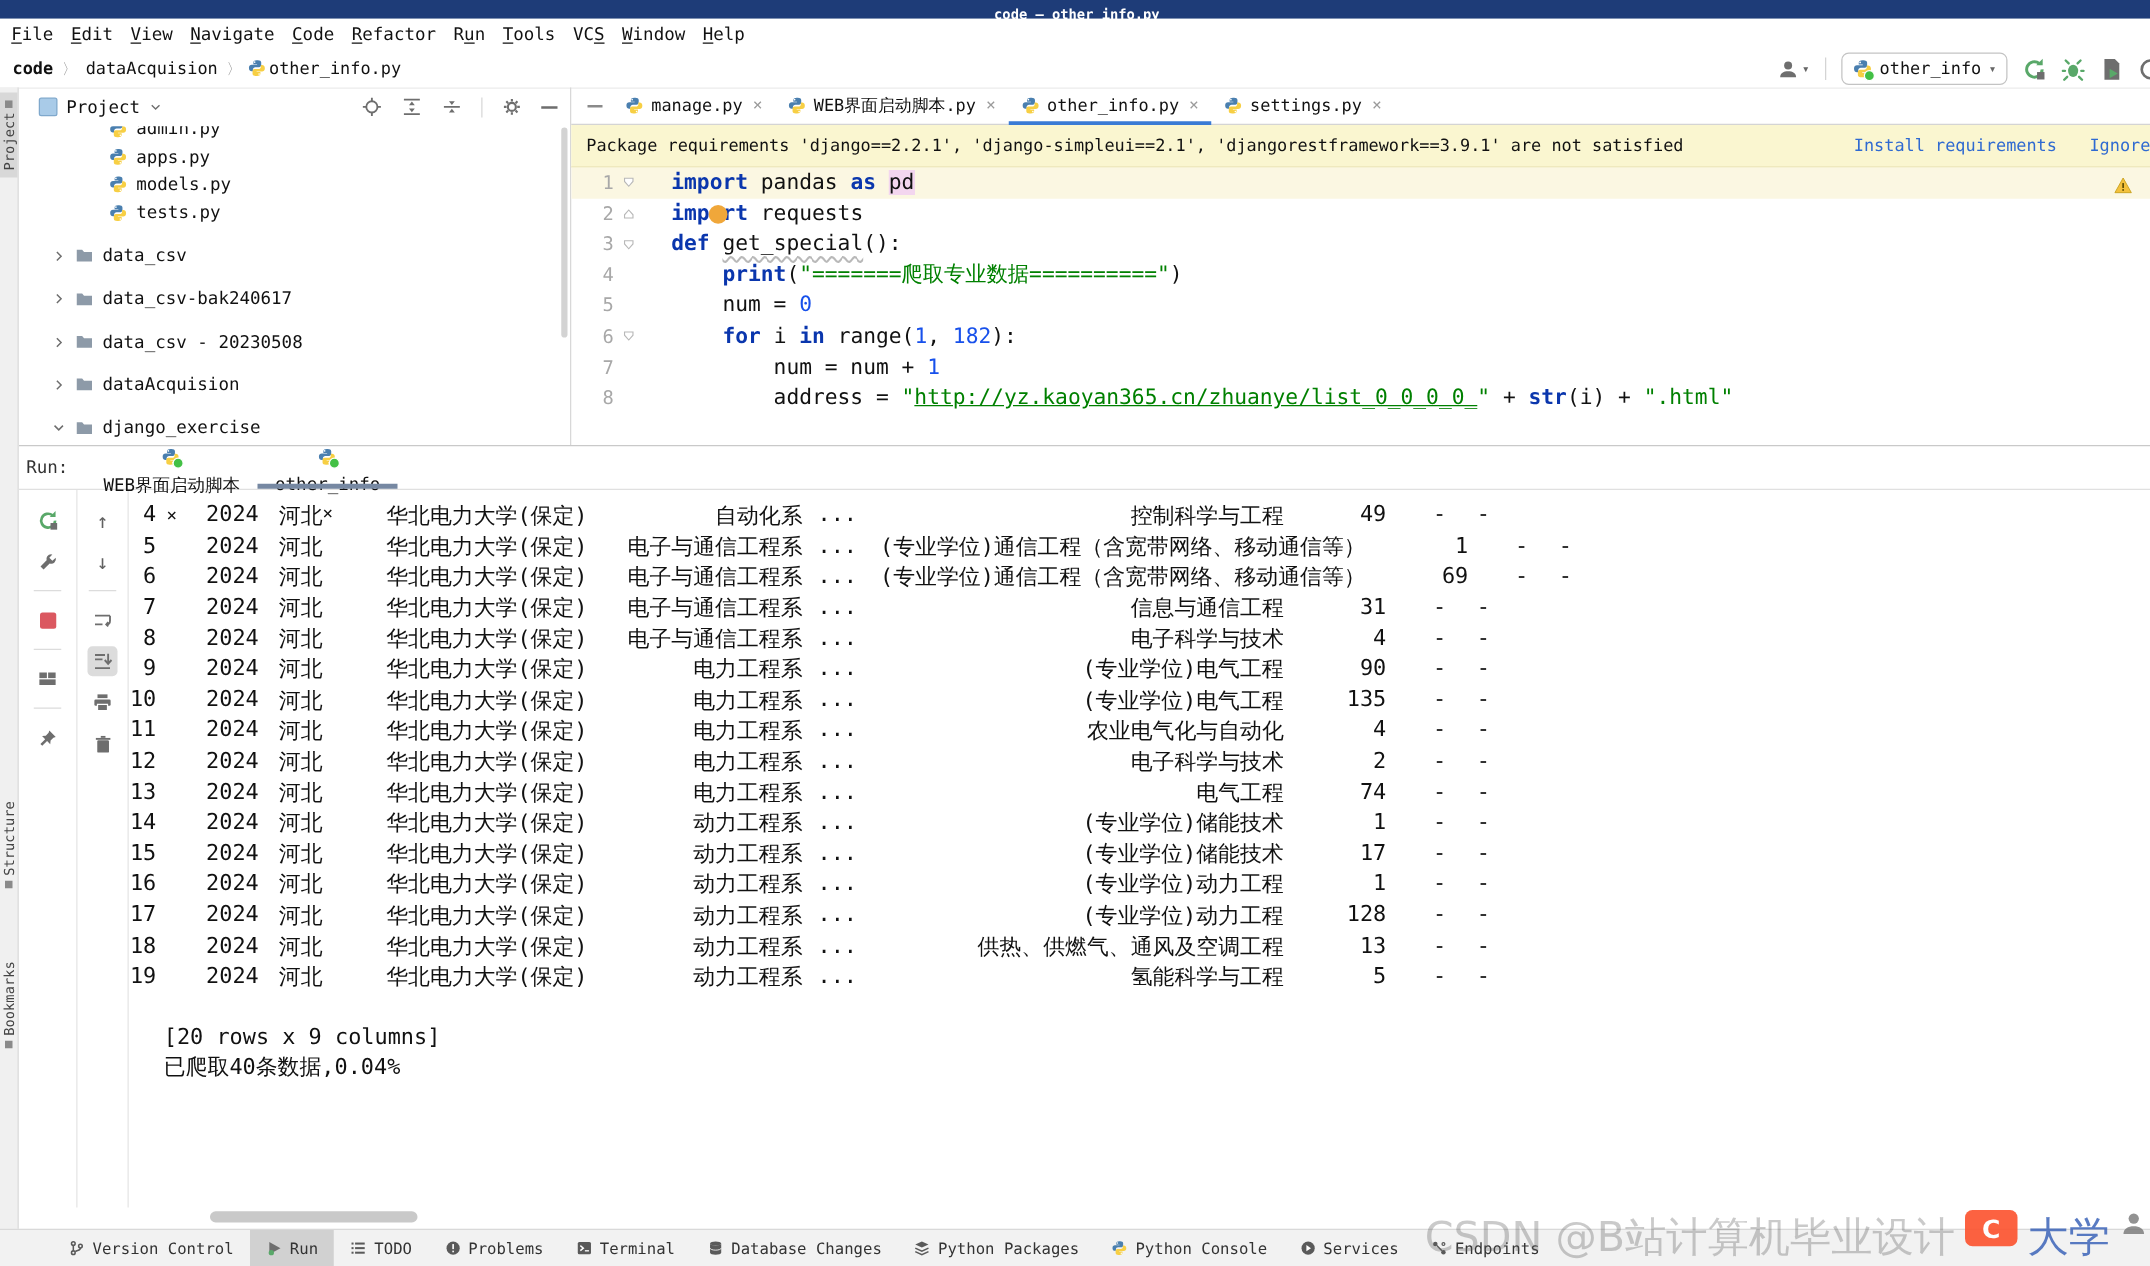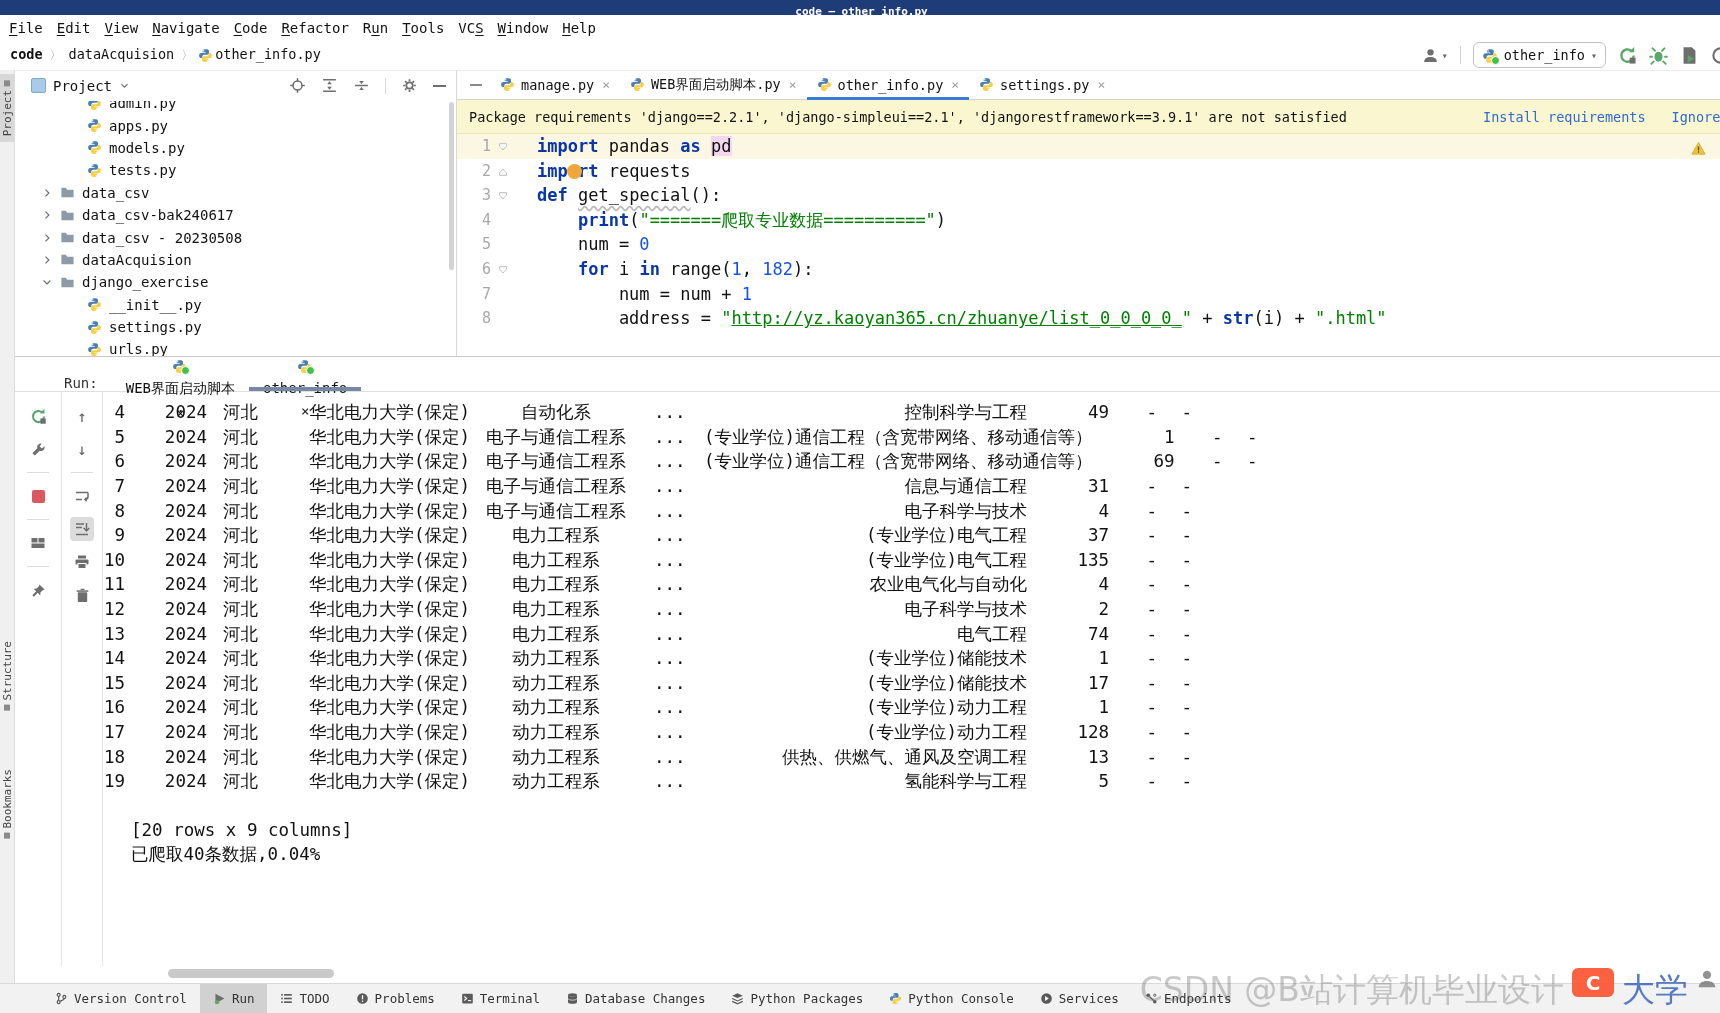--- a/index.html
+++ b/index.html
@@ -39,21 +39,21 @@
   .top-row{height:286px;display:flex;min-height:0;}
   
   .project{width:441px;flex:none;display:flex;flex-direction:column;position:relative;}
   .project-header{height:31px;display:flex;align-items:center;gap:7px;padding-left:16px;font-size:14px;}
   .pp-icon{width:13px;height:13px;background:#a9cbe8;border:1px solid #7fa8cc;border-radius:2px;}
   .ph-icons{margin-left:auto;display:flex;align-items:center;gap:15px;padding-right:10px;}
   .ph-sep{width:1px;height:16px;background:#d8d8d8;}
   .tree{flex:1;overflow:hidden;font-size:14px;position:relative;}
   .tree-row{height:22.4px;display:flex;align-items:center;gap:7px;white-space:nowrap;}
   .tree-row.clip{margin-top:-9px;}
-  .ind1{padding-left:26px;} .ind2{padding-left:72px;}
+  .ind1{padding-left:26px;margin-top:12px;} .ind2{padding-left:72px;}
   .proj-scroll{position:absolute;right:2px;top:32px;width:5px;height:168px;background:#d3d3d3;border-radius:3px;}
   
   .editor{flex:1;display:flex;flex-direction:column;border-left:1px solid #d8d8d8;min-width:0;}
   .tabs{height:29px;display:flex;align-items:center;border-bottom:1px solid #d4d4d4;font-size:13.5px;padding-left:5px;}
   .hide-dash{width:12px;height:2px;background:#8a8a8a;margin:0 8px;}
   .tab{display:flex;align-items:center;gap:6px;padding:0 10px;height:100%;position:relative;white-space:nowrap;}
   .tab.active::after{content:"";position:absolute;left:0;right:0;bottom:-1px;height:3px;background:#3a7bd5;}
   .tab .close{color:#9b9b9b;font-size:13px;margin-left:2px;}
   .banner{height:33px;background:#faf6d0;border-bottom:1px solid #ece5b8;display:flex;align-items:center;
           padding:0 12px;font-size:13.5px;white-space:nowrap;overflow:visible;}
@@ -68,37 +68,37 @@
   .tok-kw{color:#0a36ad;font-weight:600;}
   .tok-s{color:#008000;}
   .tok-u{color:#008000;text-decoration:underline;}
   .tok-num{color:#1750eb;}
   .tok-fn{text-decoration:underline wavy #b9b9b9;text-underline-offset:4px;}
   .tok-mark{background:#f3d6ef;}
   .odot{position:absolute;left:110px;top:30px;width:15px;height:15px;border-radius:50%;background:#f0a73a;z-index:2;}
   .warn{position:absolute;right:14px;top:7px;}
   
   .runpanel{flex:1;display:flex;flex-direction:column;border-top:1px solid #c9c9c9;min-height:0;}
-  .runheader{height:34px;display:flex;align-items:flex-end;font-size:14px;border-bottom:1px solid #e0e0e0;padding-left:43px;}
+  .runheader{height:34px;display:flex;align-items:center;font-size:14px;border-bottom:1px solid #e0e0e0;}
   .run-label{padding:0 14px 0 6px;color:#333;}
   .runtab{display:flex;align-items:center;gap:7px;padding:0 14px;height:100%;position:relative;white-space:nowrap;flex-direction:column;}
   .runtab.active::after{content:"";position:absolute;left:0;right:0;bottom:0;height:4px;background:#7688a2;}
   .runbody{flex:1;display:flex;min-height:0;}
   .rt-col{flex:none;display:flex;flex-direction:column;align-items:center;padding-top:12px;gap:9px;}
   .rt-col1{width:46px;border-right:1px solid #e5e5e5;}
   .rt-col2{width:40px;border-right:1px solid #e5e5e5;}
   .rt-ic{width:24px;height:24px;display:flex;align-items:center;justify-content:center;color:#616161;
          font-size:16px;border-radius:4px;}
   .rt-ic.selected{background:#dcdcdc;}
   .rt-sep{width:22px;height:1px;background:#dcdcdc;margin:2px 0;}
   .stopsq{width:13px;height:13px;background:#db5860;border-radius:2px;}
   .console{flex:1;padding-top:8px;font-size:17.5px;overflow:hidden;}
   .crow{display:flex;height:24.6px;align-items:center;white-space:pre;}
   .cc{flex:none;text-align:right;}
-  .c0{width:22px;}.c1{width:82px;}.c2{width:51px;}.c3{width:212px;}.c4{width:172px;text-align:center;}
+  .c0{width:22px;}.c1{width:82px;}.c2{width:51px;}.c3{width:212px;}.c4{width:172px;}
   .c5{width:50px;text-align:left;padding-left:12px;}
   .c6{min-width:323px;text-align:right;}.c7{min-width:82px;}.c8{min-width:48px;}.c9{min-width:35px;}
   .cfoot{padding-left:8px;line-height:24.6px;white-space:pre;margin-left:20px;}
   .cfoot-wrap{margin-top:24px;}
   .hscroll{height:18px;position:relative;flex:none;}
   .hthumb{position:absolute;left:153px;top:3px;width:166px;height:9px;background:#c9c9c9;border-radius:5px;}
   
   .statusbar{position:absolute;left:0;right:0;bottom:0;height:29px;background:#f2f2f2;border-top:1px solid #d9d9d9;
              display:flex;align-items:center;padding-left:42px;font-size:12.5px;color:#333;}
   .sb-item{display:flex;align-items:center;gap:6px;padding:0 13px;height:100%;}
@@ -594,21 +594,21 @@
                 <use href="#sym-trash"></use>
               </svg>
             </span>
           </div>
         <div class="console" id="console">
             <div class="crow"><span class="cc c0">4</span><span class="cc c1">2024</span><span class="cc c2">河北</span><span class="cc c3">华北电力大学(保定)</span><span class="cc c4">自动化系</span><span class="cc c5">...</span><span class="cc c6">控制科学与工程</span><span class="cc c7">49</span><span class="cc c8">-</span><span class="cc c9">-</span></div>
             <div class="crow"><span class="cc c0">5</span><span class="cc c1">2024</span><span class="cc c2">河北</span><span class="cc c3">华北电力大学(保定)</span><span class="cc c4">电子与通信工程系</span><span class="cc c5">...</span><span class="cc c6">(专业学位)通信工程（含宽带网络、移动通信等）</span><span class="cc c7">1</span><span class="cc c8">-</span><span class="cc c9">-</span></div>
             <div class="crow"><span class="cc c0">6</span><span class="cc c1">2024</span><span class="cc c2">河北</span><span class="cc c3">华北电力大学(保定)</span><span class="cc c4">电子与通信工程系</span><span class="cc c5">...</span><span class="cc c6">(专业学位)通信工程（含宽带网络、移动通信等）</span><span class="cc c7">69</span><span class="cc c8">-</span><span class="cc c9">-</span></div>
             <div class="crow"><span class="cc c0">7</span><span class="cc c1">2024</span><span class="cc c2">河北</span><span class="cc c3">华北电力大学(保定)</span><span class="cc c4">电子与通信工程系</span><span class="cc c5">...</span><span class="cc c6">信息与通信工程</span><span class="cc c7">31</span><span class="cc c8">-</span><span class="cc c9">-</span></div>
             <div class="crow"><span class="cc c0">8</span><span class="cc c1">2024</span><span class="cc c2">河北</span><span class="cc c3">华北电力大学(保定)</span><span class="cc c4">电子与通信工程系</span><span class="cc c5">...</span><span class="cc c6">电子科学与技术</span><span class="cc c7">4</span><span class="cc c8">-</span><span class="cc c9">-</span></div>
-            <div class="crow"><span class="cc c0">9</span><span class="cc c1">2024</span><span class="cc c2">河北</span><span class="cc c3">华北电力大学(保定)</span><span class="cc c4">电力工程系</span><span class="cc c5">...</span><span class="cc c6">(专业学位)电气工程</span><span class="cc c7">37</span><span class="cc c8">-</span><span class="cc c9">-</span></div>
+            <div class="crow"><span class="cc c0">9</span><span class="cc c1">2024</span><span class="cc c2">河北</span><span class="cc c3">华北电力大学(保定)</span><span class="cc c4">电力工程系</span><span class="cc c5">...</span><span class="cc c6">(专业学位)电气工程</span><span class="cc c7">90</span><span class="cc c8">-</span><span class="cc c9">-</span></div>
             <div class="crow"><span class="cc c0">10</span><span class="cc c1">2024</span><span class="cc c2">河北</span><span class="cc c3">华北电力大学(保定)</span><span class="cc c4">电力工程系</span><span class="cc c5">...</span><span class="cc c6">(专业学位)电气工程</span><span class="cc c7">135</span><span class="cc c8">-</span><span class="cc c9">-</span></div>
             <div class="crow"><span class="cc c0">11</span><span class="cc c1">2024</span><span class="cc c2">河北</span><span class="cc c3">华北电力大学(保定)</span><span class="cc c4">电力工程系</span><span class="cc c5">...</span><span class="cc c6">农业电气化与自动化</span><span class="cc c7">4</span><span class="cc c8">-</span><span class="cc c9">-</span></div>
             <div class="crow"><span class="cc c0">12</span><span class="cc c1">2024</span><span class="cc c2">河北</span><span class="cc c3">华北电力大学(保定)</span><span class="cc c4">电力工程系</span><span class="cc c5">...</span><span class="cc c6">电子科学与技术</span><span class="cc c7">2</span><span class="cc c8">-</span><span class="cc c9">-</span></div>
             <div class="crow"><span class="cc c0">13</span><span class="cc c1">2024</span><span class="cc c2">河北</span><span class="cc c3">华北电力大学(保定)</span><span class="cc c4">电力工程系</span><span class="cc c5">...</span><span class="cc c6">电气工程</span><span class="cc c7">74</span><span class="cc c8">-</span><span class="cc c9">-</span></div>
             <div class="crow"><span class="cc c0">14</span><span class="cc c1">2024</span><span class="cc c2">河北</span><span class="cc c3">华北电力大学(保定)</span><span class="cc c4">动力工程系</span><span class="cc c5">...</span><span class="cc c6">(专业学位)储能技术</span><span class="cc c7">1</span><span class="cc c8">-</span><span class="cc c9">-</span></div>
             <div class="crow"><span class="cc c0">15</span><span class="cc c1">2024</span><span class="cc c2">河北</span><span class="cc c3">华北电力大学(保定)</span><span class="cc c4">动力工程系</span><span class="cc c5">...</span><span class="cc c6">(专业学位)储能技术</span><span class="cc c7">17</span><span class="cc c8">-</span><span class="cc c9">-</span></div>
             <div class="crow"><span class="cc c0">16</span><span class="cc c1">2024</span><span class="cc c2">河北</span><span class="cc c3">华北电力大学(保定)</span><span class="cc c4">动力工程系</span><span class="cc c5">...</span><span class="cc c6">(专业学位)动力工程</span><span class="cc c7">1</span><span class="cc c8">-</span><span class="cc c9">-</span></div>
             <div class="crow"><span class="cc c0">17</span><span class="cc c1">2024</span><span class="cc c2">河北</span><span class="cc c3">华北电力大学(保定)</span><span class="cc c4">动力工程系</span><span class="cc c5">...</span><span class="cc c6">(专业学位)动力工程</span><span class="cc c7">128</span><span class="cc c8">-</span><span class="cc c9">-</span></div>
             <div class="crow"><span class="cc c0">18</span><span class="cc c1">2024</span><span class="cc c2">河北</span><span class="cc c3">华北电力大学(保定)</span><span class="cc c4">动力工程系</span><span class="cc c5">...</span><span class="cc c6">供热、供燃气、通风及空调工程</span><span class="cc c7">13</span><span class="cc c8">-</span><span class="cc c9">-</span></div>
             <div class="crow"><span class="cc c0">19</span><span class="cc c1">2024</span><span class="cc c2">河北</span><span class="cc c3">华北电力大学(保定)</span><span class="cc c4">动力工程系</span><span class="cc c5">...</span><span class="cc c6">氢能科学与工程</span><span class="cc c7">5</span><span class="cc c8">-</span><span class="cc c9">-</span></div>

